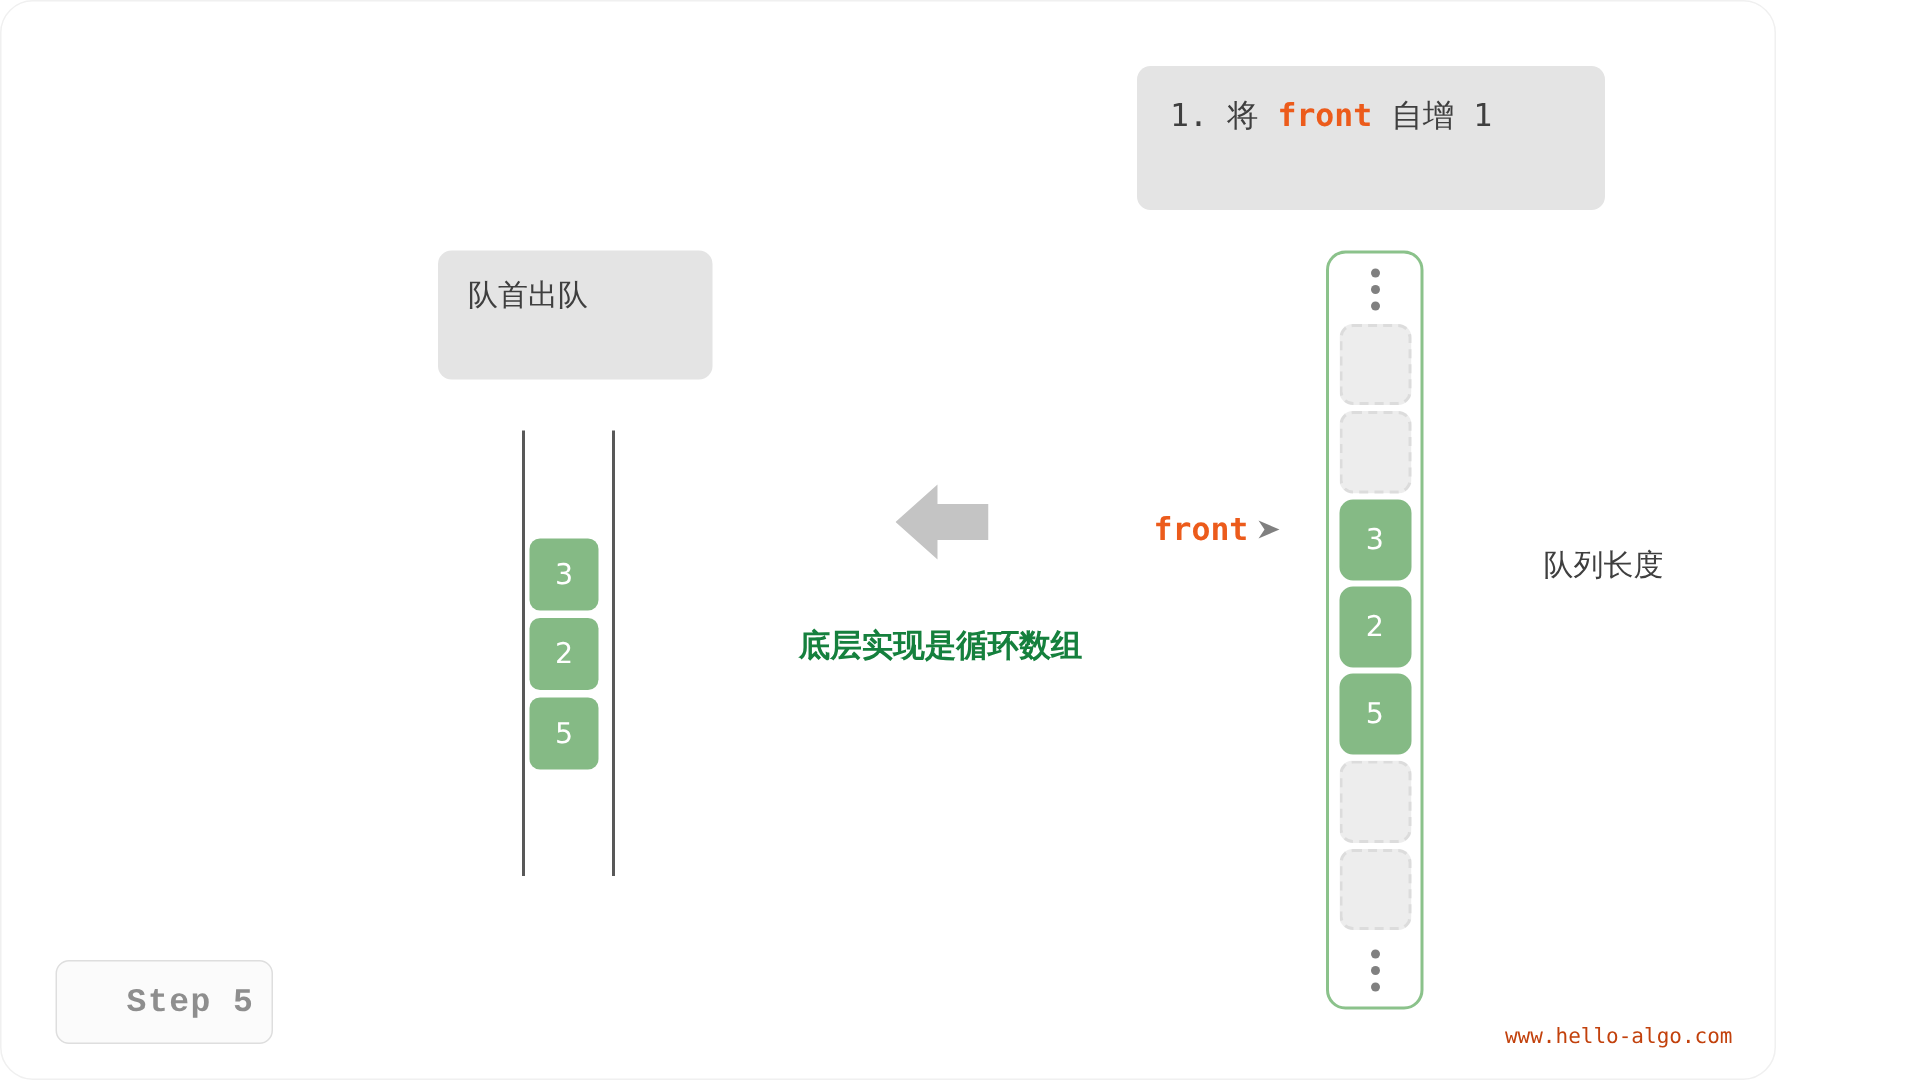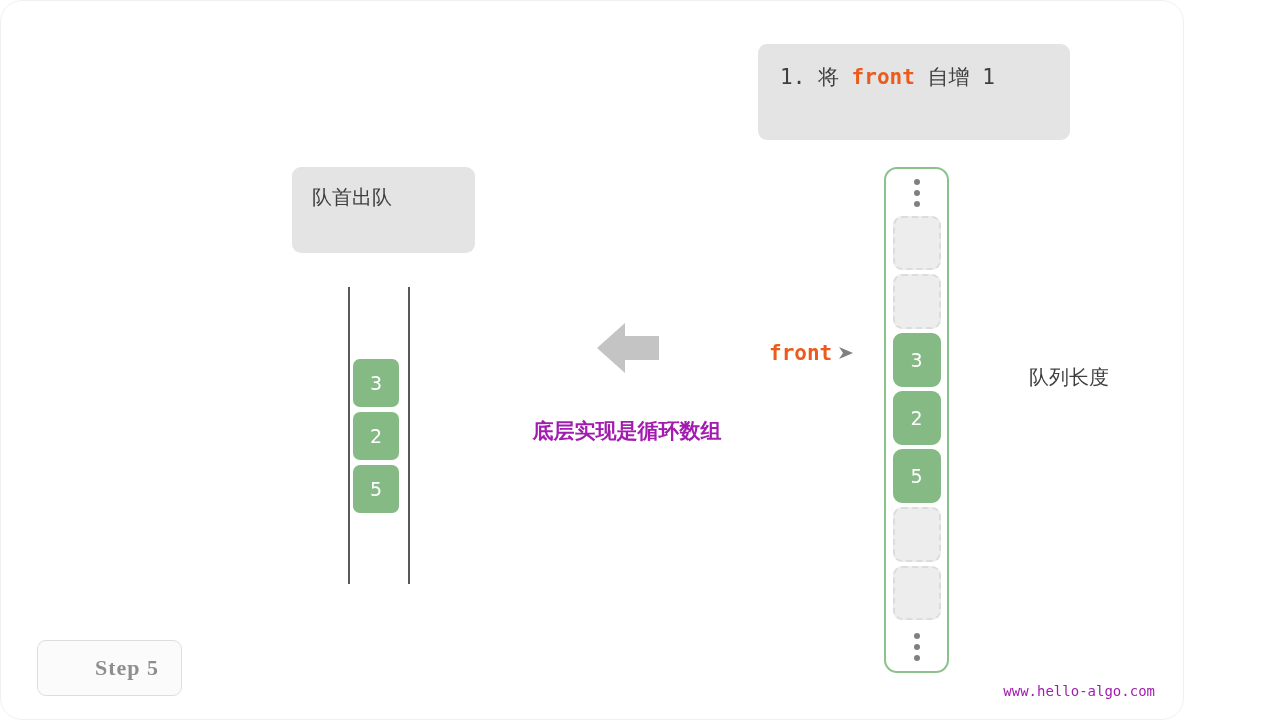--- a/index.html
+++ b/index.html
@@ -116,21 +116,21 @@
     height: 54px;
   }
 
   
   #center-caption {
     position: absolute;
     left: 500px;
     top: 413px;
     width: 252px;
     text-align: center;
-    color: #a21caf;
+    color: #15803d;
     font-weight: bold;
     font-size: 21px;
     line-height: 33px;
   }
 
   
   #front-pointer {
     position: absolute;
     left: 768px;
     top: 340px;
@@ -221,36 +221,36 @@
     position: absolute;
     left: 36px;
     top: 639px;
     width: 145px;
     height: 56px;
     box-sizing: border-box;
     border: 1px solid #dedede;
     border-radius: 9px;
     background: #fbfbfb;
     color: #8e8e8e;
-    font-family: Liberation Serif, serif;
+    font-family: Liberation Mono, monospace;
     font-weight: bold;
     font-size: 22px;
     display: flex;
     align-items: center;
     justify-content: center;
     letter-spacing: 1px;
     padding-left: 35px;
   }
 
   
   #watermark {
     position: absolute;
     right: 28px;
     bottom: 20px;
-    color: #a21caf;
+    color: #c2410c;
     font-family: "DejaVu Sans Mono", monospace;
     font-size: 14px;
   }
 </style>
 </head>
 <body>
 
 <div id="canvas">
 
   <div class="callout" id="op-callout">

